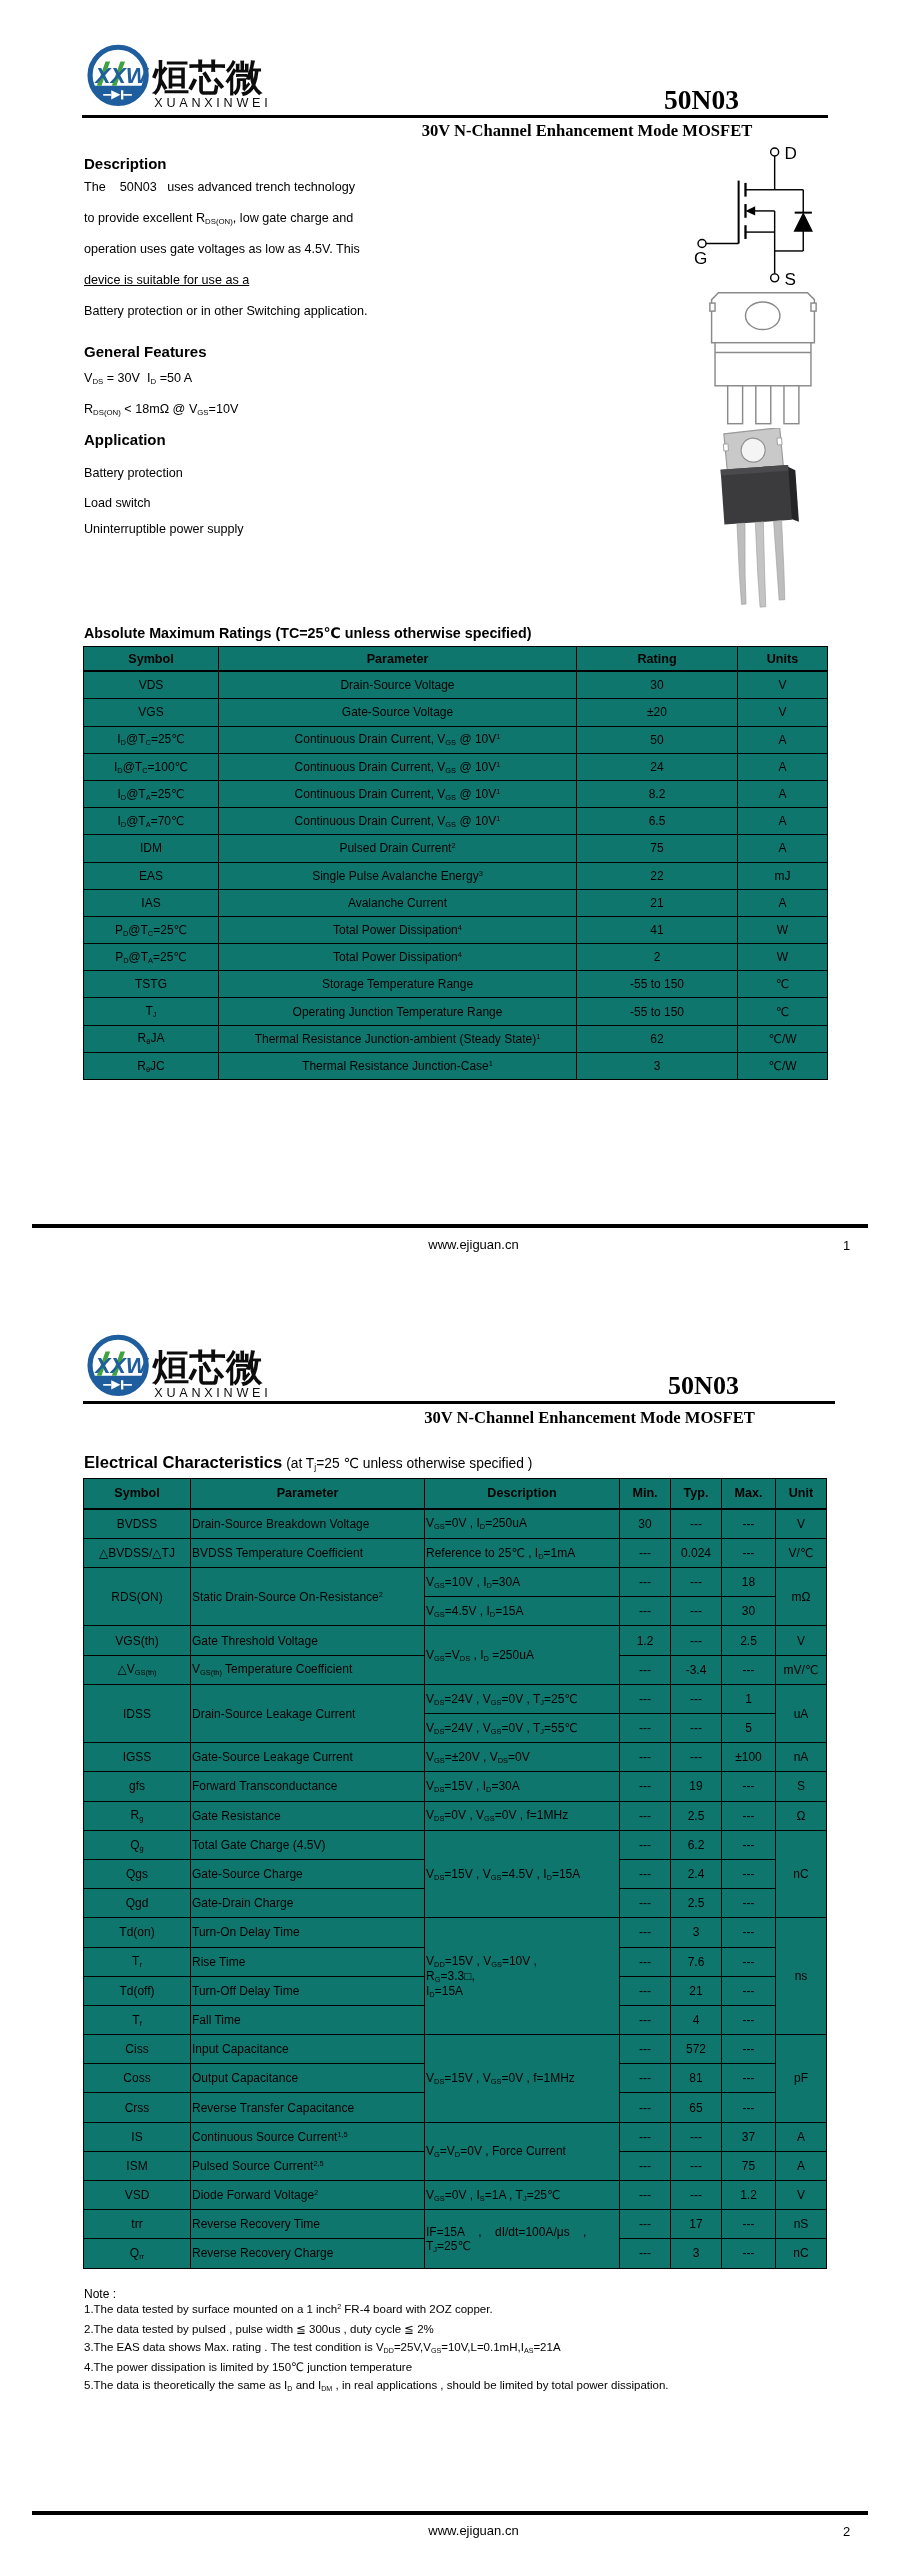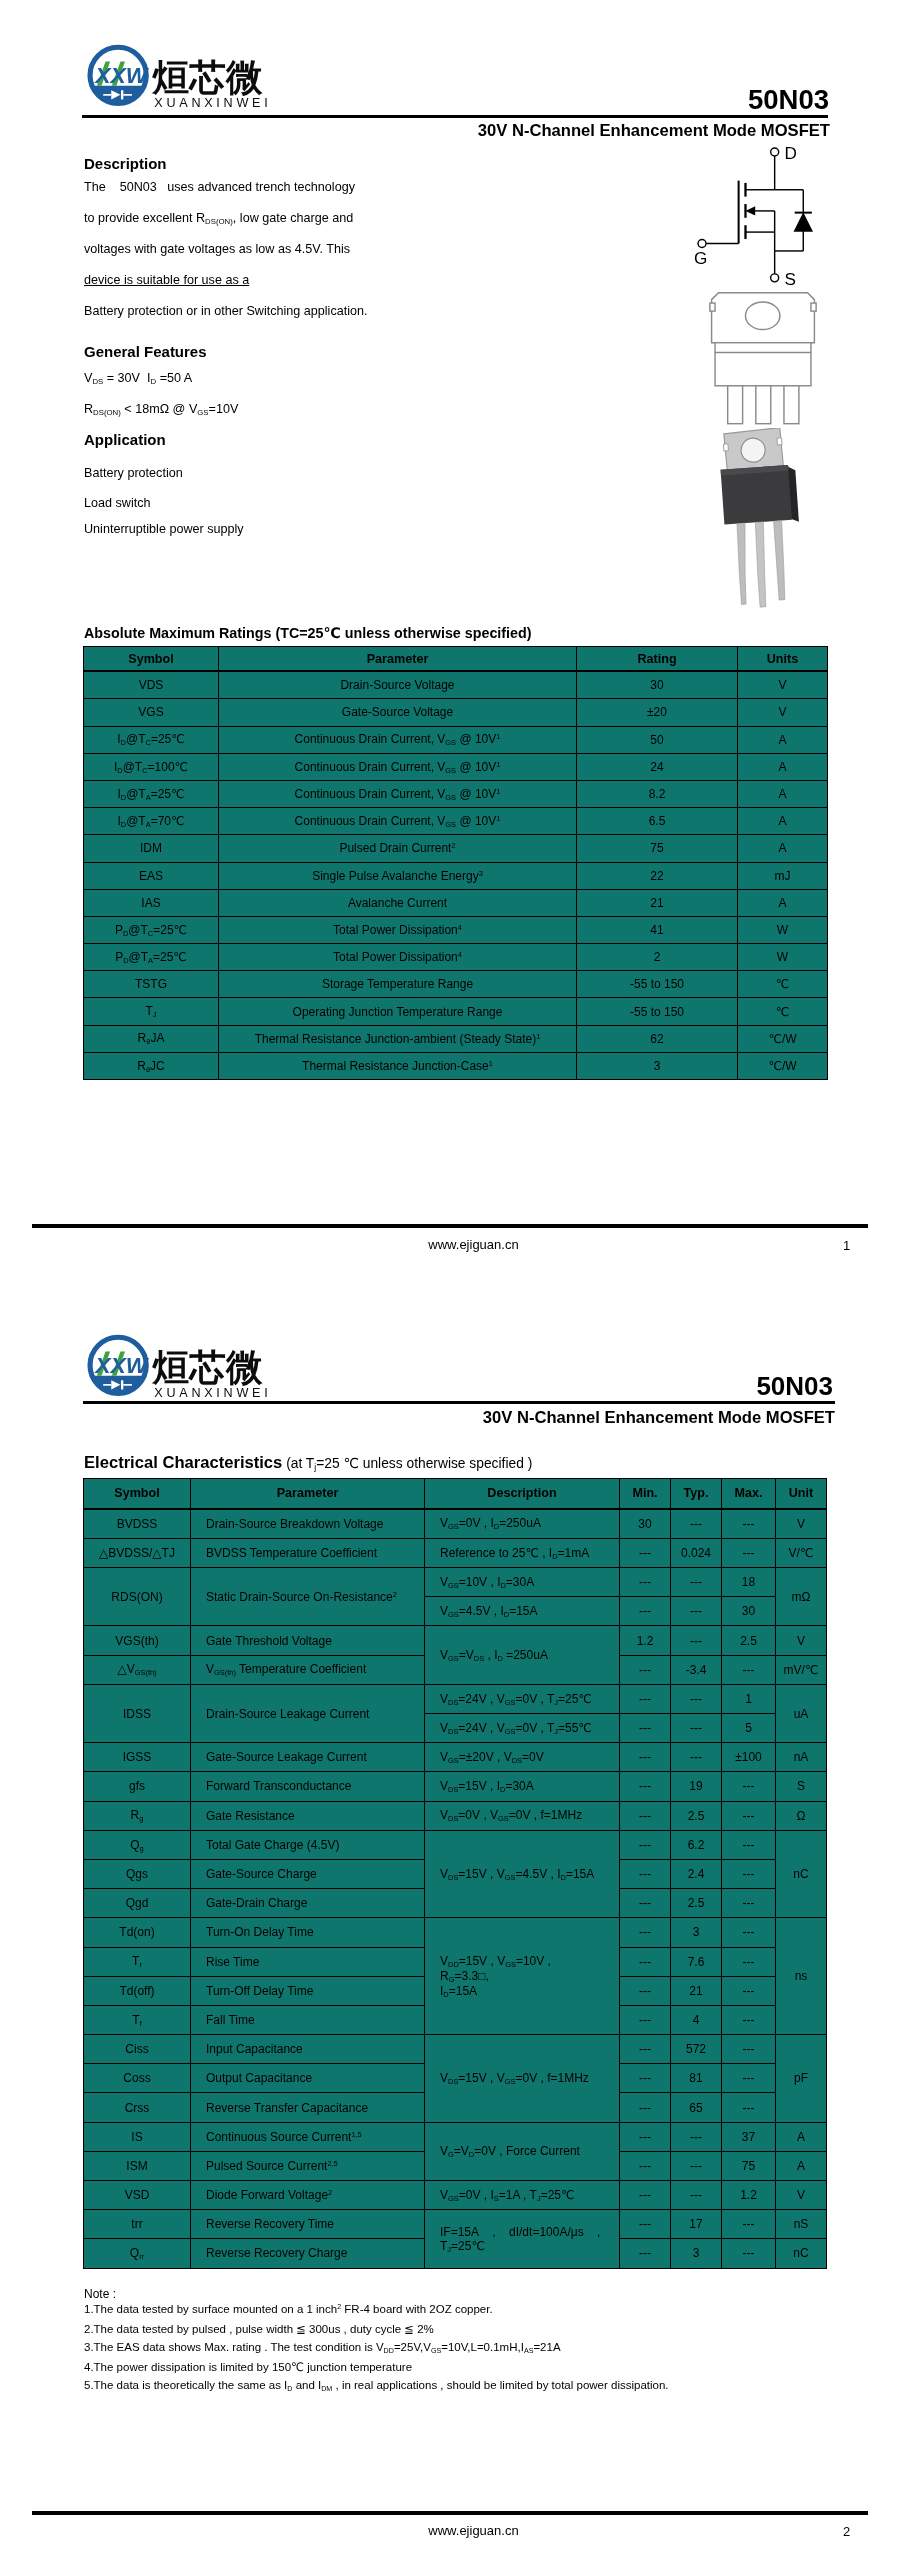--- a/index.html
+++ b/index.html
@@ -2,31 +2,31 @@
 <html style="font-size:9.2px"><head>
 <meta charset="utf-8">
 <style>
   html,body{margin:0;padding:0;background:#fff;}
   body{width:911px;height:2576px;position:relative;font-family:"Liberation Sans","DejaVu Sans",sans-serif;color:#000;}
   .abs{position:absolute;}
   .b{font-weight:bold;}
   sub{font-size:62%;vertical-align:-0.22em;}
   sup{font-size:62%;vertical-align:0.5em;}
   .rule{background:#000;height:2.9px;}
-  .rt{text-align:right;}
+  .rt{text-align:center;font-family:Liberation Serif, serif;}
   .bodytxt{font-size:12.6px;white-space:nowrap;}
   .h1{font-size:15px;font-weight:bold;}
   .dtable{border-collapse:collapse;table-layout:fixed;background:#0f766e;border:1.7px solid #000;}
   .dtable td,.dtable th{border:1.1px solid #000;border-top-width:1.7px;border-bottom-width:1.7px;text-align:center;font-size:12px;padding:0.6px 2.3px;overflow:hidden;}
   .dtable th{font-weight:bold;font-size:12.6px;}
   .t1 td{height:25px;}
   .t1 thead th{height:22px;border-bottom-width:2.9px;}
   .t2 td{height:27px;}
   .t2 thead th{height:27.5px;border-bottom-width:2.3px;}
-  .t2 td.par,.t2 td.cond{text-align:left;padding-left:15px;}
+  .t2 td.par,.t2 td.cond{text-align:left;padding-left:1px;}
   .footbar{background:#000;height:4px;}
   .foottxt{font-size:13px;text-align:center;}
   .notetxt{font-size:11.5px;white-space:nowrap;margin-top:8px;}
 </style>
 </head>
 <body>
 
 <svg width="0" height="0" style="position:absolute" xmlns="http://www.w3.org/2000/svg" xmlns:xlink="http://www.w3.org/1999/xlink">
   <defs>
     <g id="logo-sym">
@@ -51,21 +51,21 @@
     </svg>
 </div>
 
 <div class="abs b rt" style="left:574px;top:84px;width:255px;font-size:27.5px;">50N03</div>
 <div class="abs rule" style="left:82px;top:115px;width:746px;"></div>
 <div class="abs b rt" style="left:344px;top:121px;width:486px;font-size:16.6px;">30V N-Channel Enhancement Mode MOSFET</div>
 
 <div class="abs h1" style="left:84px;top:155px;">Description</div>
 <div class="abs bodytxt" style="left:84px;top:180px;">The&nbsp;&nbsp;&nbsp;&nbsp;50N03&nbsp;&nbsp;&nbsp;uses advanced trench technology</div>
 <div class="abs bodytxt" style="left:84px;top:211px;">to provide excellent R<sub>DS(ON)</sub>, low gate charge and</div>
-<div class="abs bodytxt" style="left:84px;top:242px;">voltages with gate voltages as low as 4.5V. This</div>
+<div class="abs bodytxt" style="left:84px;top:242px;">operation uses gate voltages as low as 4.5V. This</div>
 <div class="abs bodytxt" style="left:84px;top:273px;text-decoration:underline;">device is suitable for use as a</div>
 <div class="abs bodytxt" style="left:84px;top:304px;">Battery protection or in other Switching application.</div>
 
 <div class="abs h1" style="left:84px;top:343px;">General Features</div>
 <div class="abs bodytxt" style="left:84px;top:371px;">V<sub>DS</sub> = 30V&nbsp;&nbsp;I<sub>D</sub> =50 A</div>
 <div class="abs bodytxt" style="left:84px;top:402px;">R<sub>DS(ON)</sub> &lt; 18mΩ @ V<sub>GS</sub>=10V</div>
 
 <div class="abs h1" style="left:84px;top:431px;">Application</div>
 <div class="abs bodytxt" style="left:84px;top:466px;">Battery protection</div>
 <div class="abs bodytxt" style="left:84px;top:496px;">Load switch</div>

